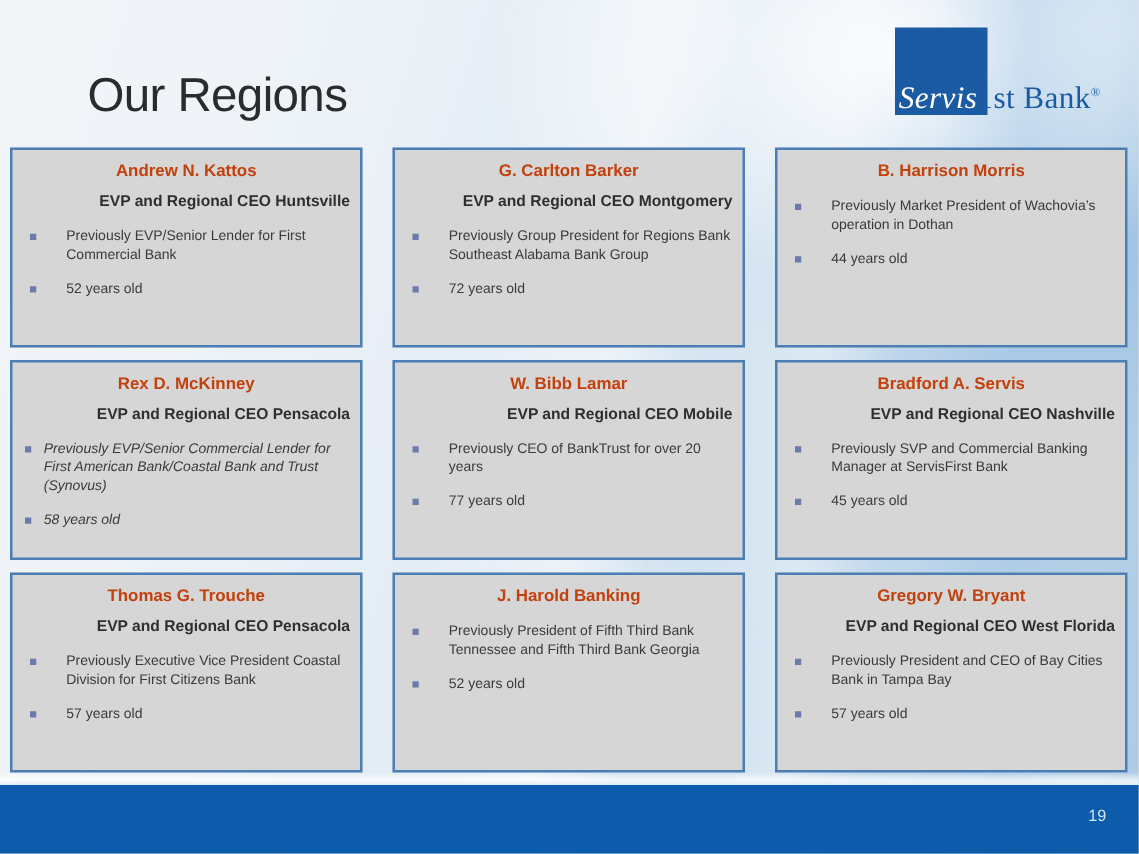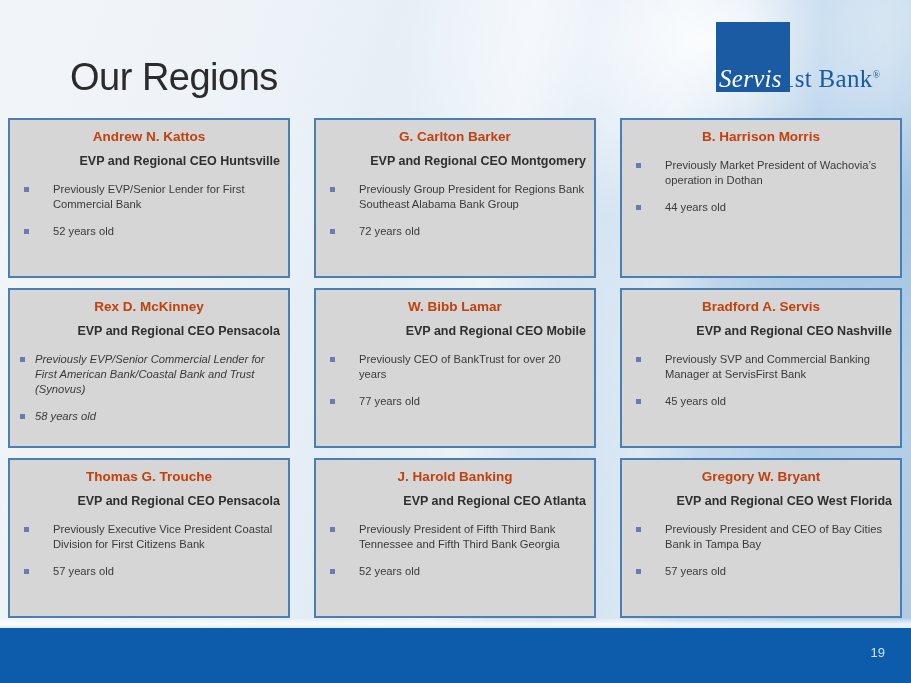--- a/index.html
+++ b/index.html
@@ -295,21 +295,20 @@
         </li>
         <li class="bullet">
           <span class="bullet-marker"></span>
           <span class="bullet-text">57 years old</span>
         </li>
       </ul>
     </div>
 
     <div class="card">
       <div class="card-name">J. Harold Banking</div>
-      <div class="card-role">EVP and Regional CEO Atlanta</div>
       <ul class="bullets">
         <li class="bullet">
           <span class="bullet-marker"></span>
           <span class="bullet-text">Previously President of Fifth Third Bank Tennessee and Fifth Third Bank Georgia</span>
         </li>
         <li class="bullet">
           <span class="bullet-marker"></span>
           <span class="bullet-text">52 years old</span>
         </li>
       </ul>

